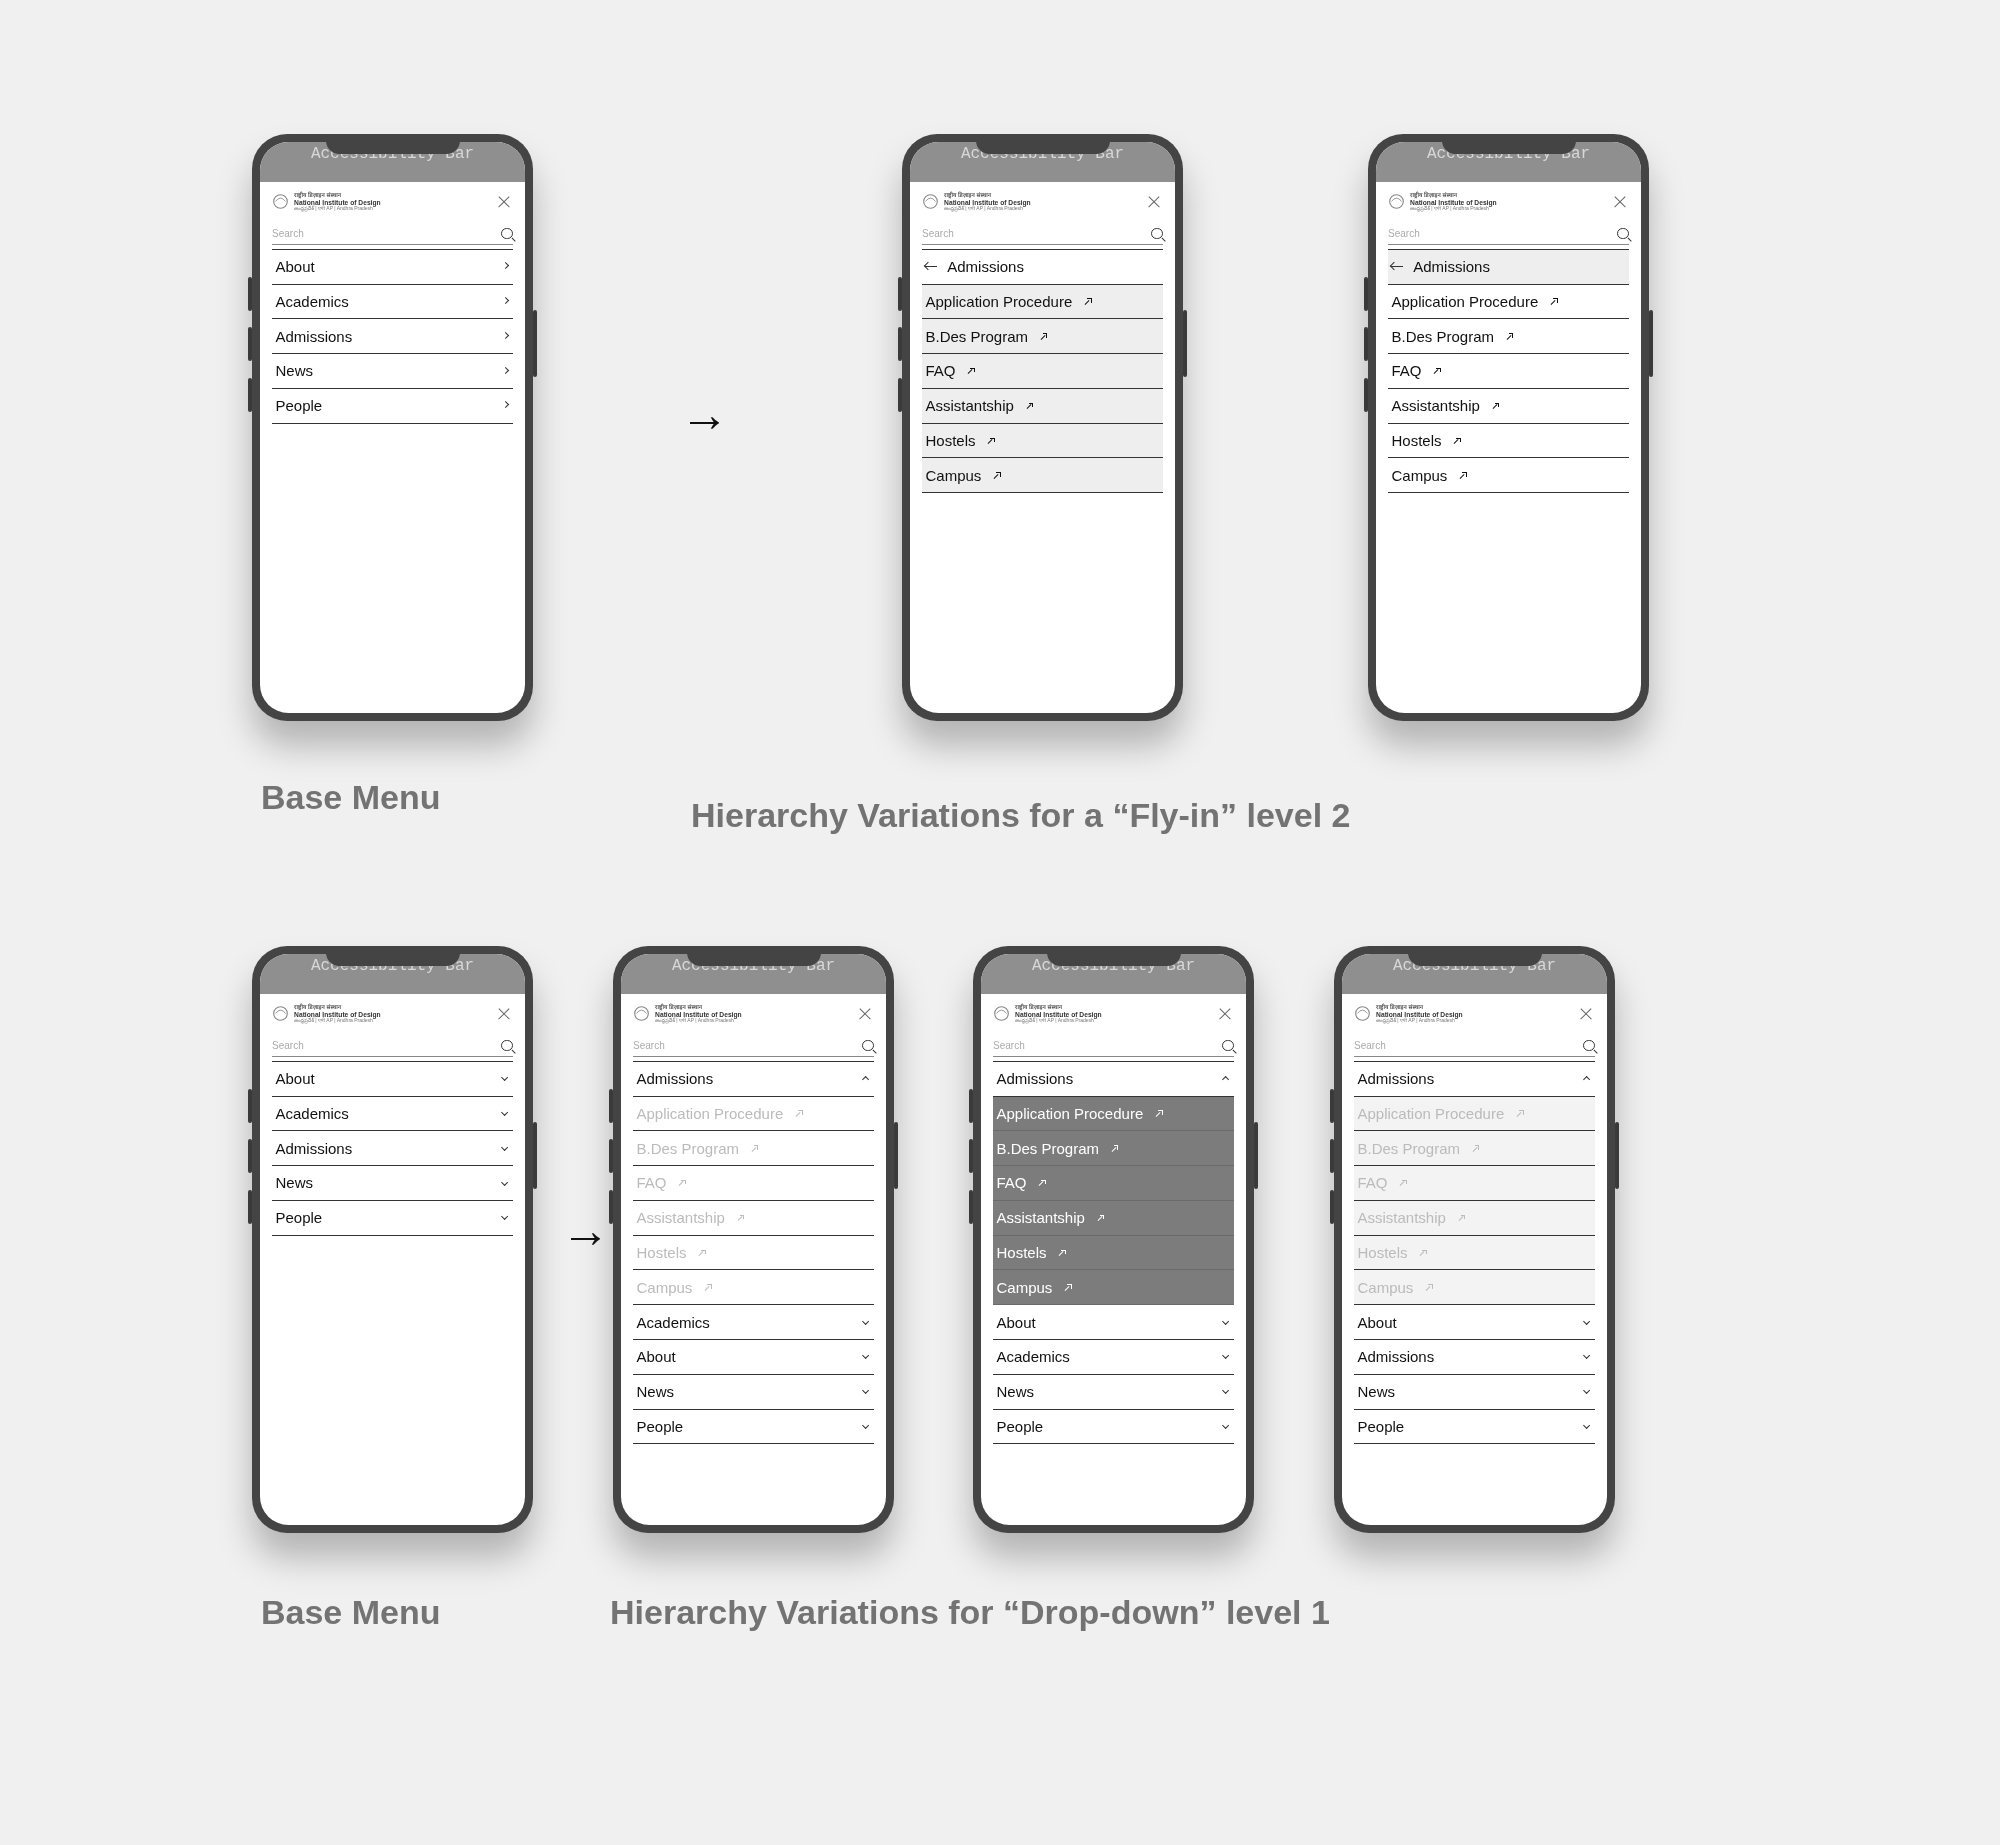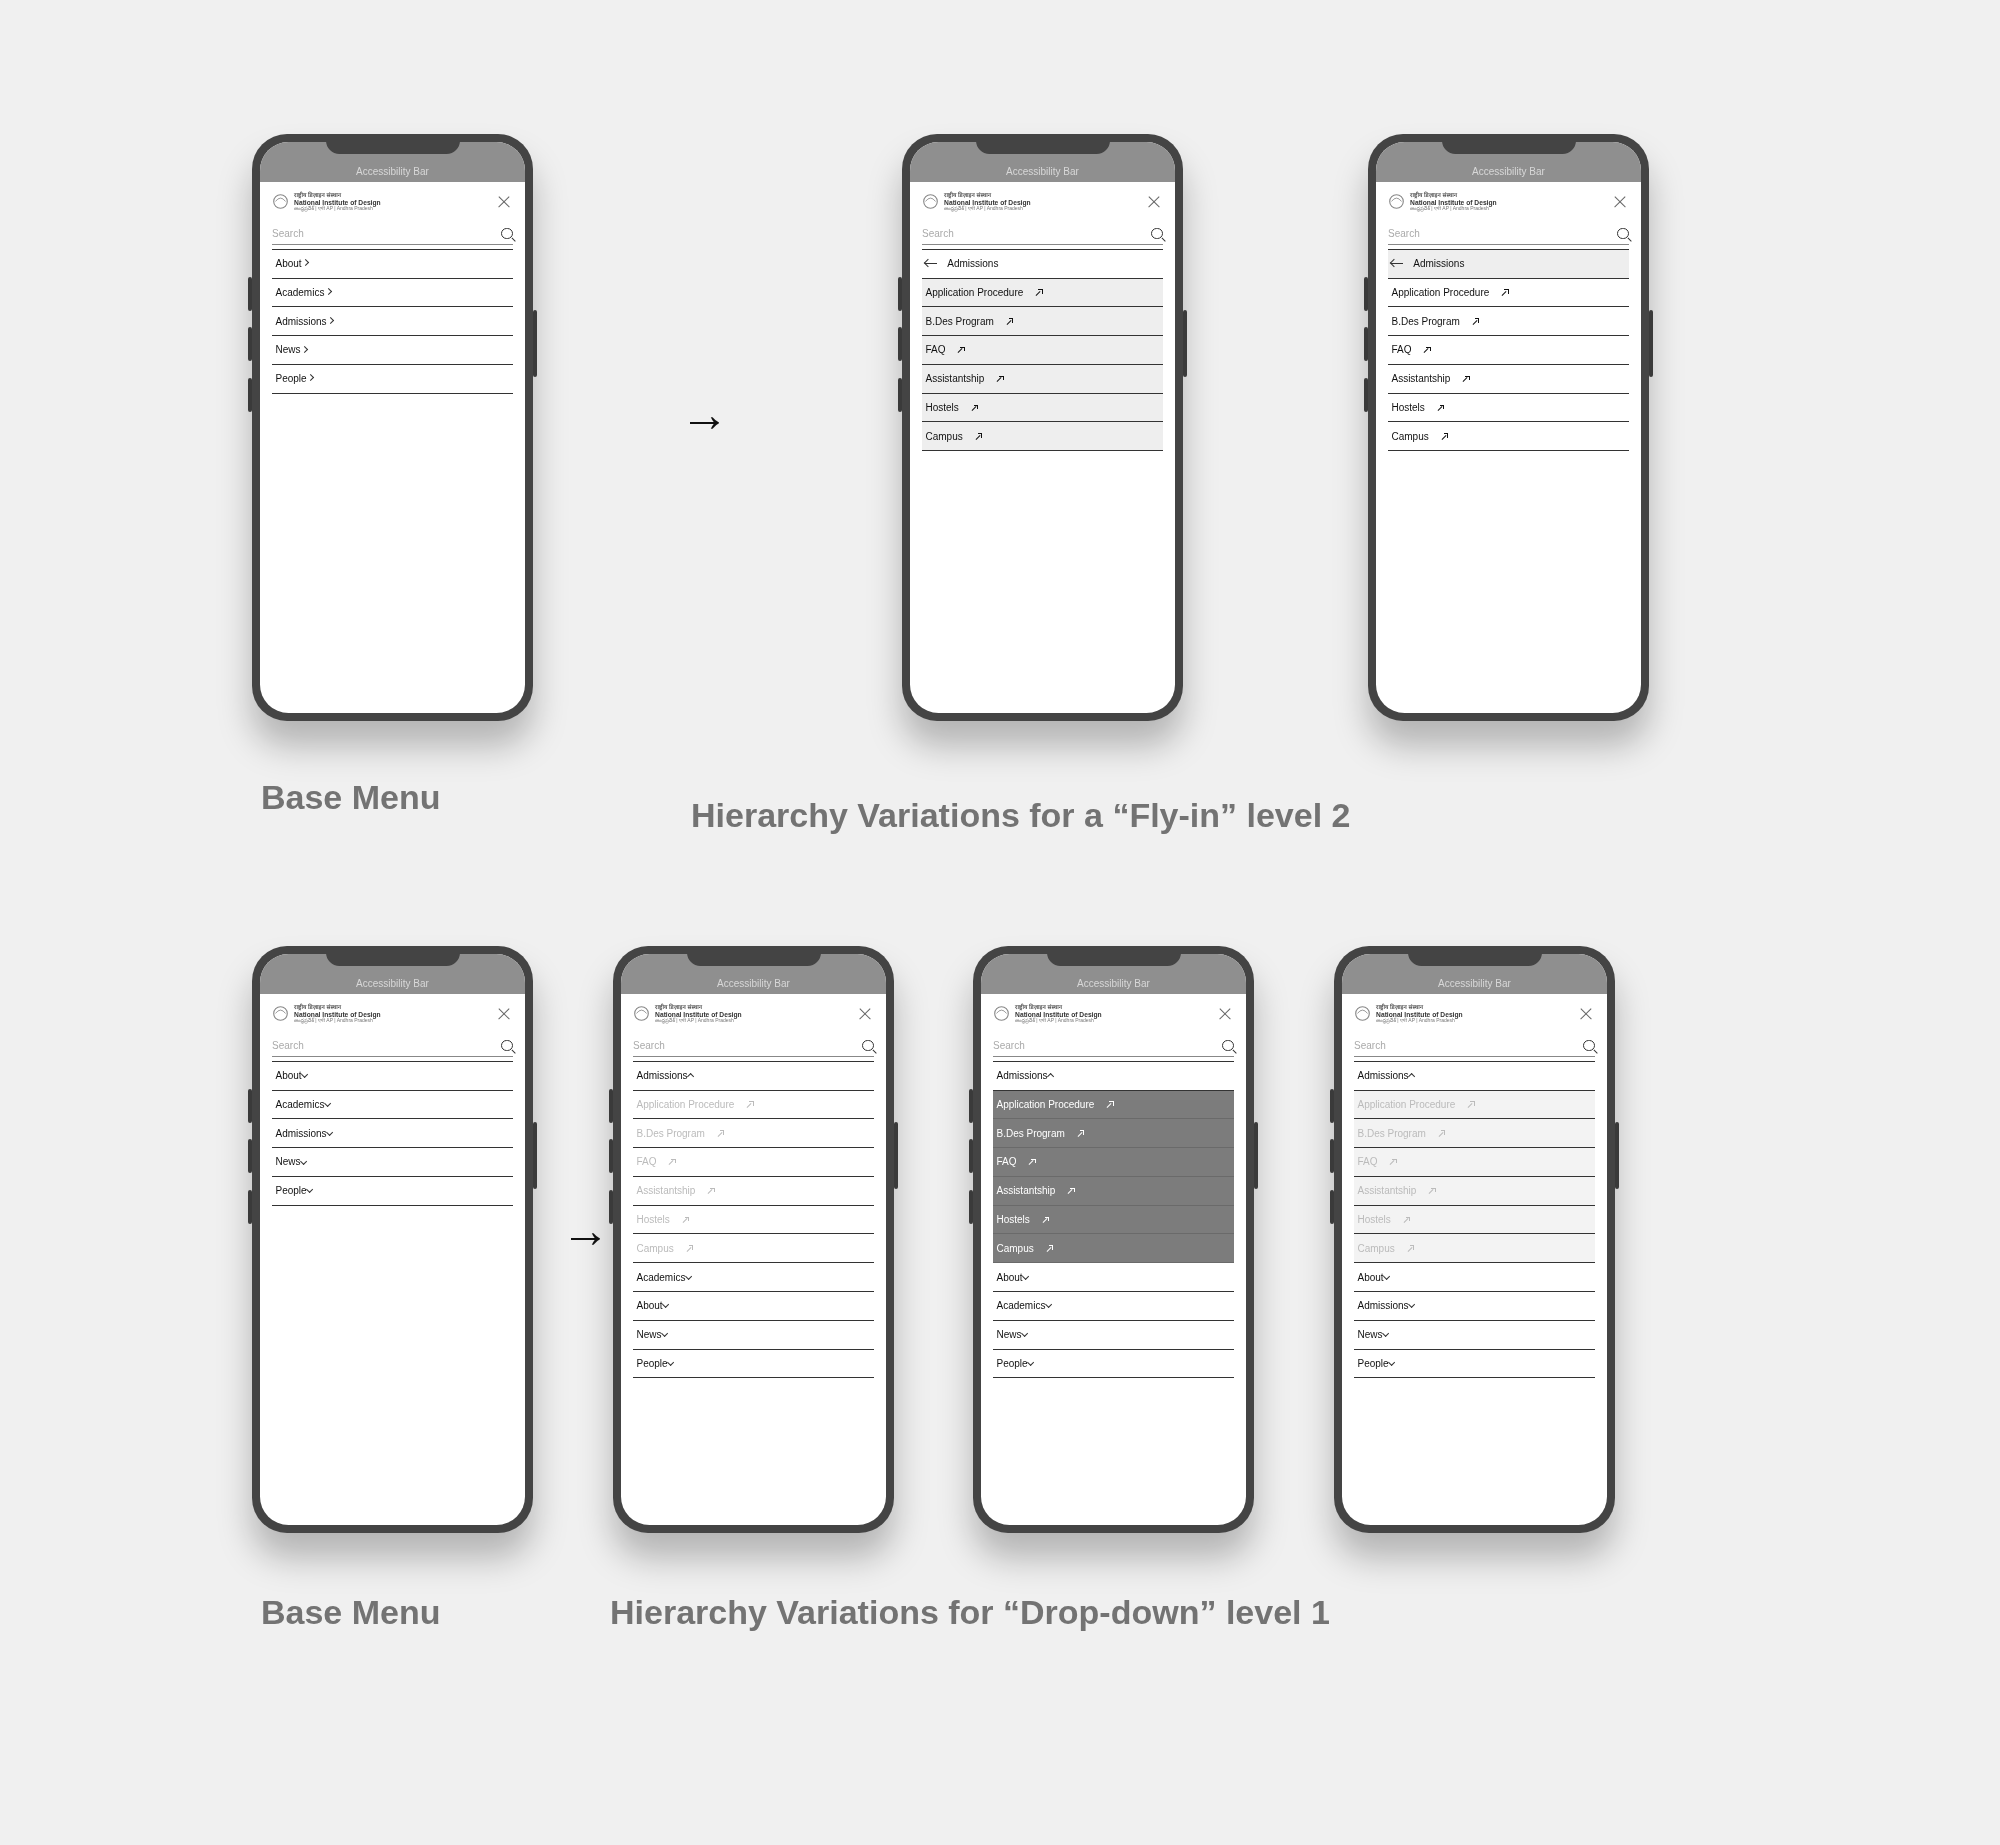--- a/index.html
+++ b/index.html
@@ -55,23 +55,24 @@
     border-bottom-left-radius:13.4px;
     border-bottom-right-radius:13.4px;
     z-index:10;
   }
 
   
   .accessbar {
     height:40px;
     background:#8f8f8f;
     color:#d8d8d8;
-    font-size:10px;
+    font-size:16px;
     display:flex; align-items:flex-end; justify-content:center;
-    padding-bottom:5px;
+    padding-bottom:19px;
+    font-family:Liberation Mono, monospace;
   }
   .header {
     display:flex; align-items:center; justify-content:space-between;
     padding:10px 11.7px 8.4px;
   }
   .logo {
     display:flex; align-items:center; gap:5px;
     color:#6e6e6e;
   }
   .logo svg { flex:0 0 auto; }
@@ -102,24 +103,24 @@
     position:relative;
   }
   .searchrow .mag::after{
     content:""; position:absolute;
     width:5px; height:1.3px; background:#333;
     right:-4.2px; bottom:-1.7px; transform:rotate(45deg);
   }
 
   .menu { margin:3.4px 11.7px 0; }
   .menu .item {
-    display:flex; align-items:center; 
+    display:flex; align-items:center; justify-content:space-between;
     padding:8.4px 3.4px;
     border-bottom:0.8px solid #333;
-    font-size:10px;
+    font-size:15px;
   }
   .menu .item:first-child { border-top:0.8px solid #333; }
   .menu .item .lbl { display:flex; align-items:center; gap:8.4px; }
   .menu .item.shade { background:#eee; }
   .menu .item.dark  { background:#7c7c7c; color:#fff; border-bottom-color:#6a6a6a;}
   .menu .item.dark:first-child{ border-top-color:#6a6a6a;}
   .menu .item.muted { color:#bbb; }
   .menu .item.mutedshade { color:#bbb; background:#f3f3f3; }
   .menu .item.headerrow { font-weight:400; }
 

